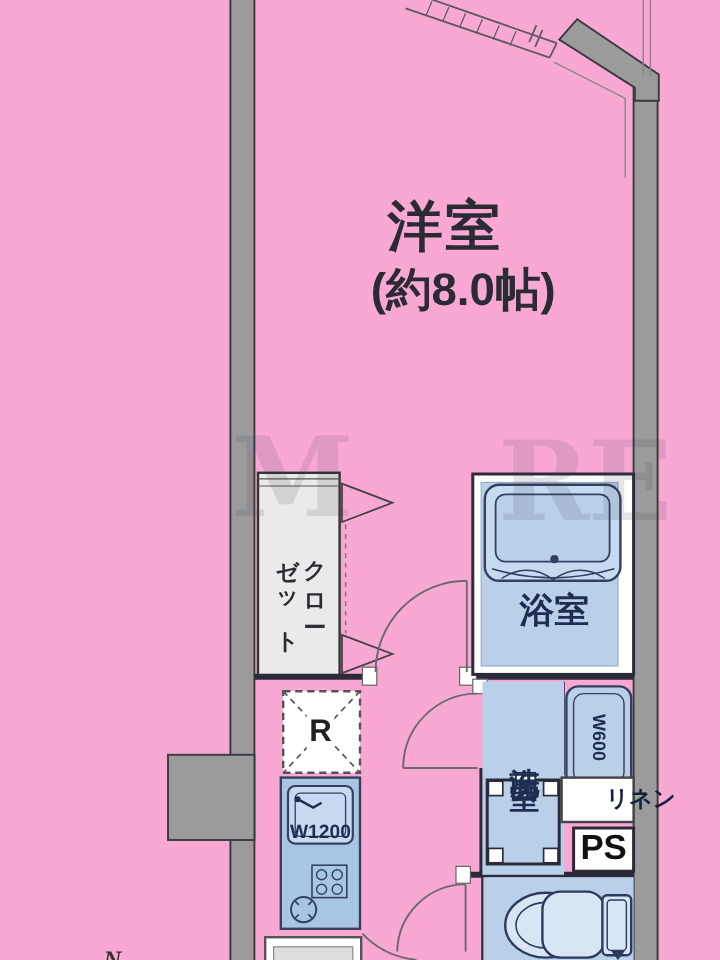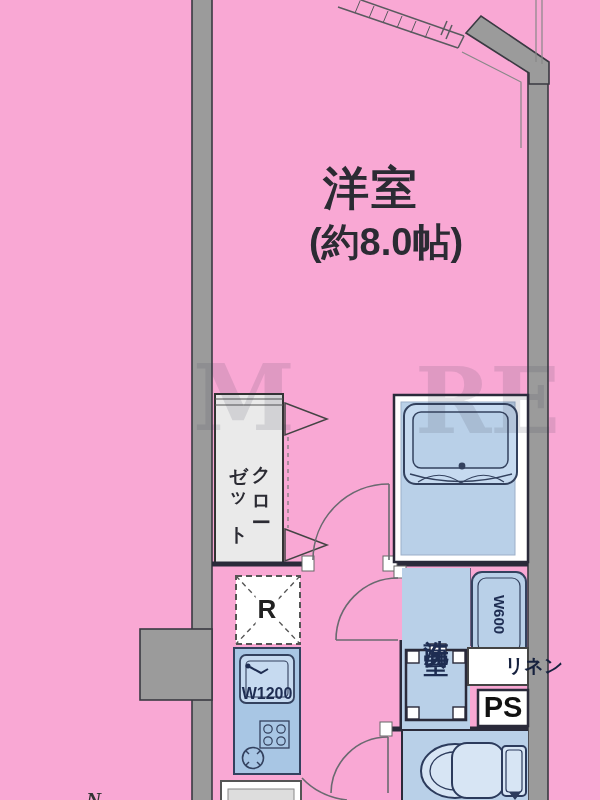--- a/index.html
+++ b/index.html
@@ -193,20 +193,21 @@
   </svg>
 
   <div class="lbl ctr room-name" style="left:371px;top:189px;">洋室</div>
   <div class="lbl ctr room-size" style="left:370px;top:242px;margin-left:16px;">(約8.0帖)</div>
 
   <div class="lbl closet-text" style="left:250px;top:497px;">
     <div>クロー</div>
     <div>ゼット</div>
   </div>
 
+  <div class="lbl ctr bath-name" style="left:462px;top:509px;">浴室</div>
 
   <div class="lbl wash-text" style="left:437px;top:628px;">洗面室</div>
 
   <div class="lbl w600" style="left:469px;top:606px;">W600</div>
 
   <div class="lbl ctr linen" style="left:498px;top:666px;">リネン</div>
 
   <div class="lbl ctr ps" style="left:503px;top:707px;">PS</div>
 
   <div class="lbl ctr rlabel" style="left:267px;top:609px;">R</div>

